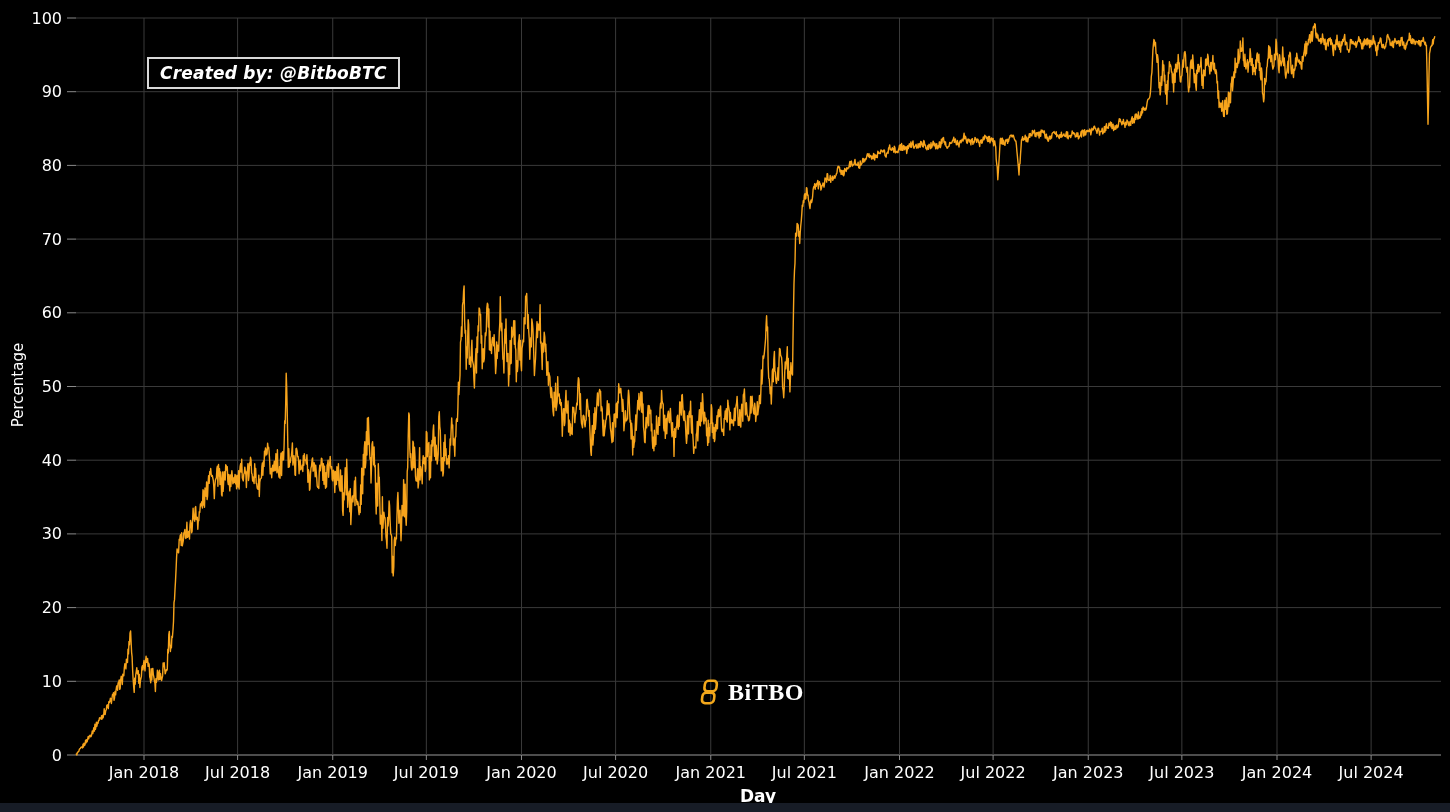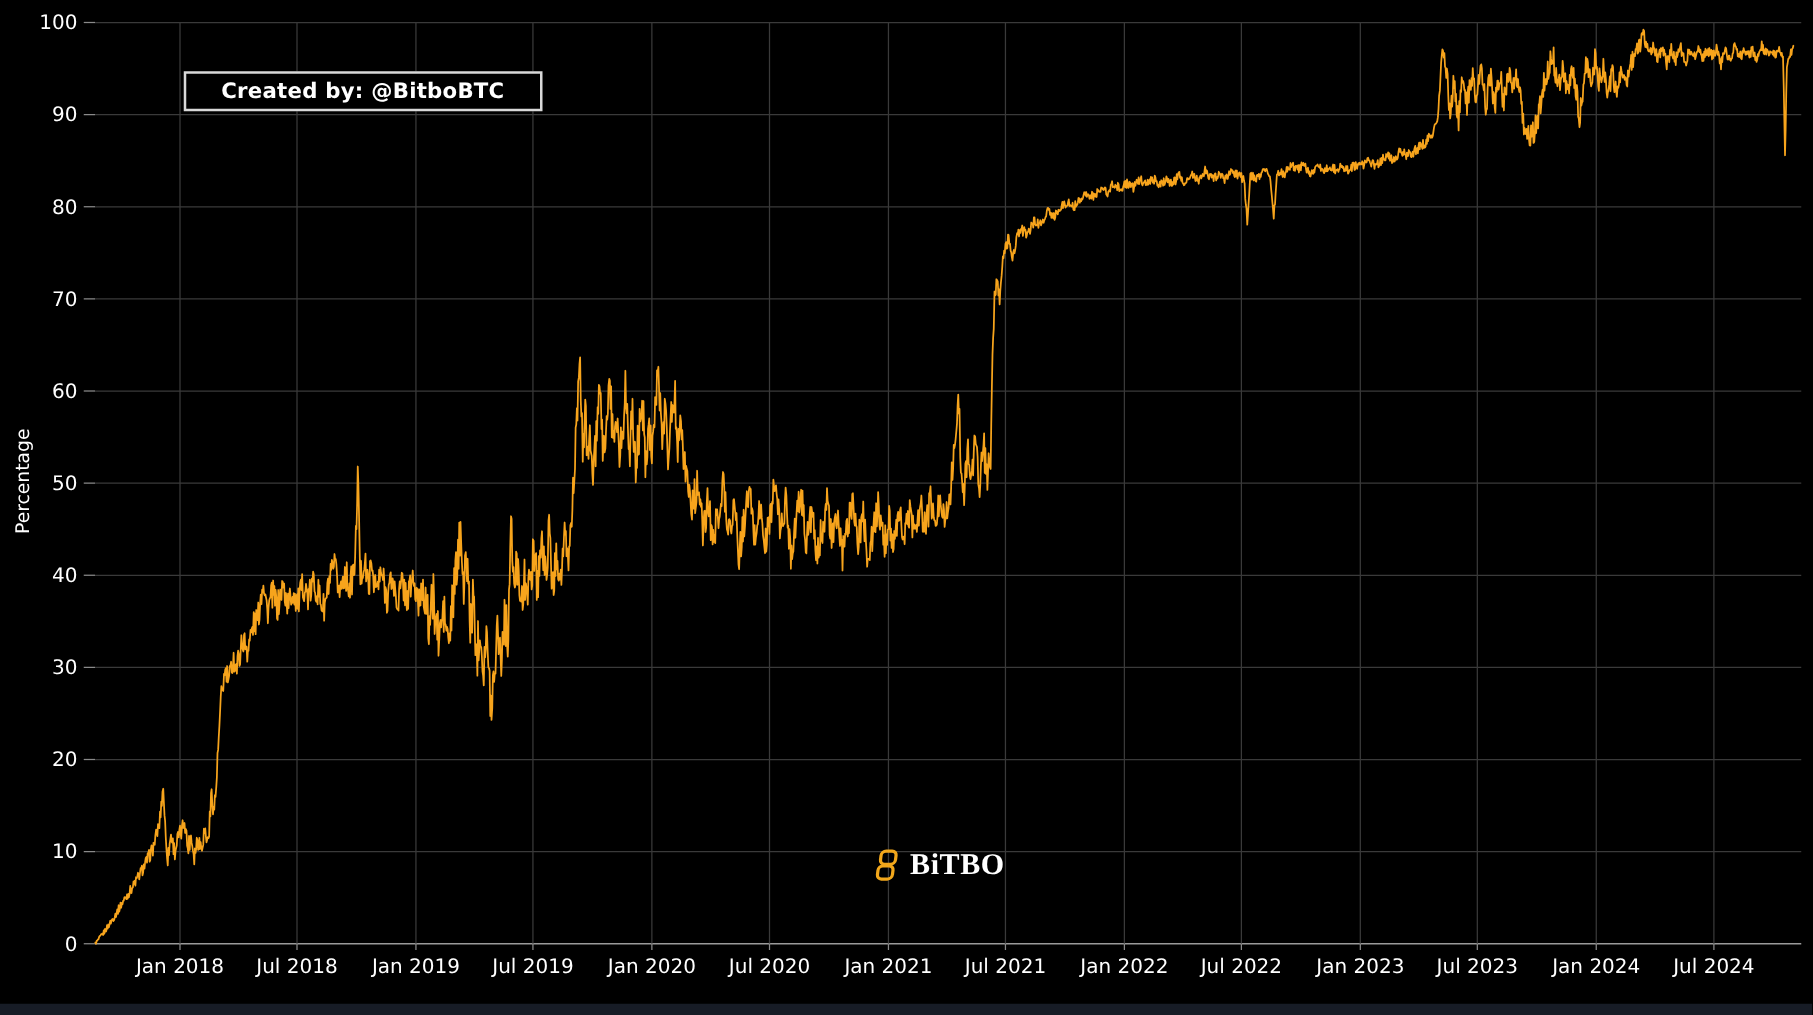--- a/index.html
+++ b/index.html
@@ -8,25 +8,26 @@
     width:1450px;height:812px;
     background:#000;
     overflow:hidden;
     font-family:"DejaVu Sans","Liberation Sans",sans-serif;
   }
   .chart-svg{position:absolute;left:0;top:0;}
   .watermark{
     position:absolute;left:147px;top:57px;
     background:#000;
     border:2px solid #d9d9d9;
-    padding:4px 28px;
+    padding:4px 11px;
     color:#fff;
     font-size:17px;font-weight:700;
     letter-spacing:0.2px;
     white-space:nowrap;
+    font-style:italic;
   }
   .y-title{
     position:absolute;left:-42px;top:376px;
     width:120px;text-align:center;
     color:#fff;font-size:15px;
     transform:rotate(-90deg);
     transform-origin:center center;
   }
   .x-title{
     position:absolute;left:608px;top:786px;
@@ -127,20 +128,21 @@
       <line x1="1371.115015974441" y1="755" x2="1371.115015974441" y2="760" stroke="#8a8a8a" stroke-width="1"></line>
       <text x="1371.115015974441" y="778" fill="#ffffff" font-size="16" text-anchor="middle" font-family="&quot;DejaVu Sans&quot;,&quot;Liberation Sans&quot;,sans-serif">Jul 2024</text>
       <path d="M76.3 754.1L76.8 755.0L77.3 752.7L77.8 752.5L78.3 751.4L78.8 751.4L79.4 749.2L79.9 748.7L80.4 748.4L80.9 747.2L81.4 747.2L81.9 746.9L82.5 748.0L83.0 744.3L83.5 747.0L84.0 743.1L84.5 745.3L85.0 745.0L85.6 740.2L86.1 742.9L86.6 739.6L87.1 741.8L87.6 739.6L88.2 736.5L88.7 738.9L89.2 736.5L89.7 735.5L90.2 735.2L90.7 736.9L91.3 736.0L91.8 733.8L92.3 730.9L92.8 733.6L93.3 730.8L93.8 727.6L94.4 731.1L94.9 724.2L95.4 729.3L95.9 726.8L96.4 722.1L96.9 726.2L97.5 722.4L98.0 723.4L98.5 720.7L99.0 720.5L99.5 717.9L100.0 717.7L100.6 718.3L101.1 719.3L101.6 715.6L102.1 719.0L102.6 715.1L103.1 717.8L103.7 714.7L104.2 708.7L104.7 714.1L105.2 714.4L105.7 710.6L106.3 709.9L106.8 705.2L107.3 707.2L107.8 704.6L108.3 708.6L108.8 701.8L109.4 702.5L109.9 701.0L110.4 698.2L110.9 699.5L111.4 703.5L111.9 699.0L112.5 694.5L113.0 695.1L113.5 692.6L114.0 700.3L114.5 698.1L115.0 691.5L115.6 694.9L116.1 689.6L116.6 686.3L117.1 685.5L117.6 690.2L118.1 682.9L118.7 682.1L119.2 679.9L119.7 689.4L120.2 688.2L120.7 679.4L121.2 676.3L121.8 678.0L122.3 684.5L122.8 674.2L123.3 675.2L123.8 675.8L124.3 668.2L124.9 663.7L125.4 665.7L125.9 668.9L126.4 659.3L126.9 660.8L127.5 662.5L128.0 649.3L128.5 653.9L129.0 641.4L129.5 644.7L130.0 633.3L130.6 631.0L131.1 642.0L131.6 652.3L132.1 656.8L132.6 669.5L133.1 678.6L133.7 687.0L134.2 692.4L134.7 678.3L135.2 684.2L135.7 675.2L136.2 672.0L136.8 667.7L137.3 673.4L137.8 674.1L138.3 670.7L138.8 683.3L139.3 674.4L139.9 687.5L140.4 680.9L140.9 678.5L141.4 676.4L141.9 667.2L142.4 665.6L143.0 669.9L143.5 663.8L144.0 660.5L144.5 667.3L145.0 670.9L145.6 660.5L146.1 656.2L146.6 662.4L147.1 660.1L147.6 658.4L148.1 666.4L148.7 663.3L149.2 664.7L149.7 676.7L150.2 678.6L150.7 682.7L151.2 668.7L151.8 680.0L152.3 669.5L152.8 668.4L153.3 674.3L153.8 676.8L154.3 680.3L154.9 683.2L155.4 691.5L155.9 678.8L156.4 682.4L156.9 679.2L157.4 670.2L158.0 672.2L158.5 679.9L159.0 679.5L159.5 670.3L160.0 679.2L160.5 673.7L161.1 678.6L161.6 680.6L162.1 678.1L162.6 675.9L163.1 663.0L163.7 666.5L164.2 662.7L164.7 669.2L165.2 673.9L165.7 672.1L166.2 669.8L166.8 670.5L167.3 669.1L167.8 649.2L168.3 653.1L168.8 634.6L169.3 631.4L169.9 644.9L170.4 651.5L170.9 645.3L171.4 647.7L171.9 636.1L172.4 637.5L173.0 629.7L173.5 621.8L174.0 602.4L174.5 599.9L175.0 589.6L175.5 581.1L176.1 568.6L176.6 557.0L177.1 548.9L177.6 552.1L178.1 551.9L178.6 552.8L179.2 539.2L179.7 540.2L180.2 535.6L180.7 534.5L181.2 545.4L181.7 532.8L182.3 545.9L182.8 543.2L183.3 540.7L183.8 532.9L184.3 532.7L184.9 529.4L185.4 538.0L185.9 538.4L186.4 533.0L186.9 522.2L187.4 537.4L188.0 536.8L188.5 531.8L189.0 531.2L189.5 539.0L190.0 524.8L190.5 520.5L191.1 523.5L191.6 532.7L192.1 531.3L192.6 519.2L193.1 508.2L193.6 515.8L194.2 519.8L194.7 521.2L195.2 507.8L195.7 506.6L196.2 519.5L196.7 517.1L197.3 517.4L197.8 529.3L198.3 520.8L198.8 520.8L199.3 511.6L199.8 512.5L200.4 504.0L200.9 506.0L201.4 502.9L201.9 501.6L202.4 508.0L203.0 489.7L203.5 505.1L204.0 490.9L204.5 507.3L205.0 488.0L205.5 490.0L206.1 496.2L206.6 482.0L207.1 499.6L207.6 495.8L208.1 483.1L208.6 475.7L209.2 483.4L209.7 471.8L210.2 474.0L210.7 468.5L211.2 474.6L211.7 476.2L212.3 475.5L212.8 478.0L213.3 480.3L213.8 486.9L214.3 498.6L214.8 486.3L215.4 480.2L215.9 478.6L216.4 477.9L216.9 468.4L217.4 466.1L217.9 486.2L218.5 464.4L219.0 475.9L219.5 468.8L220.0 484.5L220.5 471.9L221.1 478.3L221.6 494.7L222.1 495.9L222.6 472.0L223.1 491.4L223.6 483.3L224.2 471.6L224.7 475.7L225.2 480.0L225.7 464.8L226.2 465.5L226.7 470.1L227.3 466.8L227.8 481.2L228.3 484.5L228.8 474.4L229.3 481.7L229.8 490.9L230.4 474.9L230.9 486.5L231.4 476.1L231.9 470.8L232.4 477.1L232.9 483.8L233.5 482.3L234.0 477.5L234.5 482.2L235.0 474.5L235.5 483.7L236.0 475.1L236.6 488.7L237.1 478.1L237.6 475.5L238.1 487.0L238.6 470.7L239.1 489.1L239.7 472.1L240.2 466.1L240.7 463.7L241.2 472.1L241.7 459.3L242.3 477.8L242.8 479.5L243.3 480.9L243.8 474.3L244.3 473.1L244.8 467.1L245.4 472.0L245.9 474.8L246.4 487.5L246.9 471.1L247.4 472.3L247.9 463.7L248.5 480.5L249.0 476.1L249.5 463.0L250.0 465.3L250.5 457.3L251.0 459.6L251.6 473.1L252.1 474.2L252.6 480.5L253.1 481.4L253.6 477.0L254.1 483.5L254.7 463.8L255.2 477.3L255.7 468.4L256.2 483.2L256.7 483.8L257.2 488.2L257.8 489.1L258.3 489.2L258.8 475.1L259.3 496.5L259.8 482.2L260.4 478.9L260.9 478.5L261.4 477.9L261.9 466.3L262.4 462.9L262.9 475.2L263.5 460.9L264.0 466.4L264.5 451.1L265.0 455.9L265.5 447.9L266.0 449.9L266.6 454.9L267.1 453.4L267.6 443.2L268.1 447.7L268.6 447.2L269.1 451.5L269.7 461.5L270.2 473.9L270.7 473.8L271.2 468.5L271.7 477.8L272.2 468.5L272.8 465.1L273.3 471.1L273.8 465.2L274.3 461.3L274.8 470.7L275.3 470.6L275.9 453.6L276.4 464.0L276.9 472.8L277.4 449.8L277.9 469.4L278.5 472.6L279.0 477.1L279.5 466.8L280.0 478.2L280.5 459.8L281.0 453.1L281.6 475.6L282.1 452.7L282.6 451.7L283.1 460.1L283.6 459.5L284.1 445.5L284.7 420.7L285.2 423.4L285.7 403.2L286.2 373.2L286.7 387.5L287.2 410.6L287.8 443.6L288.3 467.4L288.8 448.6L289.3 466.9L289.8 461.5L290.3 462.4L290.9 457.6L291.4 455.9L291.9 450.4L292.4 442.9L292.9 465.1L293.4 460.8L294.0 455.8L294.5 459.9L295.0 475.0L295.5 475.3L296.0 448.8L296.5 448.3L297.1 450.8L297.6 456.7L298.1 456.4L298.6 461.4L299.1 473.8L299.7 462.6L300.2 460.0L300.7 469.8L301.2 467.5L301.7 468.8L302.2 465.3L302.8 471.5L303.3 455.8L303.8 465.3L304.3 453.8L304.8 458.4L305.3 460.3L305.9 460.6L306.4 464.0L306.9 454.8L307.4 465.1L307.9 482.3L308.4 469.7L309.0 472.2L309.5 490.2L310.0 488.8L310.5 474.5L311.0 467.8L311.5 466.3L312.1 459.5L312.6 457.9L313.1 471.2L313.6 470.2L314.1 462.7L314.6 465.9L315.2 476.8L315.7 465.1L316.2 471.6L316.7 477.3L317.2 486.0L317.8 487.4L318.3 487.6L318.8 488.5L319.3 470.8L319.8 465.1L320.3 470.8L320.9 465.0L321.4 458.2L321.9 458.7L322.4 466.3L322.9 480.4L323.4 463.7L324.0 484.2L324.5 466.3L325.0 481.0L325.5 488.2L326.0 472.8L326.5 487.1L327.1 465.2L327.6 464.3L328.1 460.3L328.6 477.3L329.1 466.6L329.6 464.2L330.2 456.4L330.7 466.7L331.2 468.9L331.7 466.6L332.2 479.6L332.7 480.9L333.3 470.2L333.8 471.1L334.3 479.7L334.8 492.5L335.3 471.4L335.8 484.7L336.4 484.3L336.9 466.7L337.4 471.4L337.9 480.2L338.4 463.7L339.0 485.4L339.5 488.2L340.0 490.8L340.5 470.0L341.0 491.2L341.5 478.0L342.1 475.8L342.6 510.6L343.1 515.4L343.6 493.0L344.1 499.9L344.6 485.4L345.2 467.8L345.7 481.1L346.2 494.9L346.7 459.2L347.2 476.8L347.7 507.2L348.3 496.4L348.8 493.6L349.3 491.2L349.8 511.7L350.3 488.8L350.8 524.6L351.4 511.6L351.9 498.6L352.4 496.0L352.9 501.9L353.4 496.3L353.9 494.8L354.5 480.9L355.0 505.5L355.5 477.3L356.0 498.8L356.5 499.7L357.1 504.6L357.6 501.4L358.1 503.1L358.6 510.0L359.1 514.6L359.6 506.7L360.2 512.5L360.7 485.0L361.2 504.4L361.7 468.2L362.2 471.6L362.7 493.8L363.3 454.5L363.8 475.1L364.3 448.4L364.8 441.7L365.3 467.8L365.8 462.1L366.4 431.8L366.9 455.0L367.4 418.1L367.9 444.5L368.4 417.5L368.9 433.2L369.5 449.2L370.0 459.3L370.5 457.6L371.0 483.1L371.5 467.2L372.0 444.5L372.6 441.7L373.1 452.0L373.6 464.9L374.1 447.0L374.6 466.8L375.2 465.3L375.7 496.8L376.2 514.1L376.7 483.2L377.2 493.6L377.7 506.1L378.3 463.7L378.8 476.5L379.3 477.3L379.8 502.2L380.3 524.1L380.8 515.2L381.4 517.6L381.9 540.5L382.4 496.8L382.9 528.3L383.4 519.9L383.9 512.3L384.5 517.5L385.0 517.7L385.5 525.2L386.0 537.0L386.5 540.4L387.0 548.3L387.6 517.5L388.1 526.0L388.6 519.0L389.1 500.9L389.6 505.7L390.1 520.3L390.7 533.9L391.2 534.4L391.7 536.6L392.2 572.8L392.7 556.4L393.2 575.9L393.8 566.6L394.3 540.1L394.8 537.1L395.3 545.5L395.8 538.8L396.4 538.9L396.9 518.7L397.4 500.5L397.9 492.5L398.4 506.5L398.9 523.3L399.5 514.2L400.0 510.1L400.5 526.0L401.0 540.8L401.5 528.3L402.0 505.5L402.6 513.8L403.1 515.7L403.6 479.8L404.1 492.5L404.6 516.8L405.1 484.1L405.7 516.2L406.2 525.3L406.7 511.5L407.2 471.7L407.7 467.3L408.2 437.4L408.8 413.0L409.3 415.2L409.8 448.5L410.3 457.4L410.8 453.7L411.3 466.8L411.9 470.0L412.4 467.7L412.9 441.3L413.4 443.0L413.9 467.8L414.5 447.2L415.0 456.8L415.5 476.2L416.0 480.7L416.5 480.3L417.0 481.3L417.6 468.8L418.1 488.0L418.6 483.3L419.1 468.1L419.6 447.6L420.1 480.0L420.7 466.6L421.2 469.9L421.7 474.8L422.2 483.8L422.7 462.3L423.2 455.7L423.8 463.3L424.3 463.9L424.8 457.5L425.3 471.5L425.8 468.3L426.3 431.4L426.9 432.7L427.4 456.8L427.9 444.2L428.4 444.0L428.9 442.5L429.4 479.9L430.0 456.7L430.5 477.8L431.0 444.9L431.5 460.7L432.0 440.4L432.6 446.1L433.1 430.7L433.6 425.0L434.1 442.9L434.6 456.2L435.1 437.1L435.7 460.0L436.2 445.1L436.7 451.9L437.2 464.0L437.7 460.0L438.2 453.9L438.8 416.5L439.3 411.8L439.8 426.6L440.3 430.5L440.8 451.2L441.3 470.9L441.9 463.0L442.4 457.7L442.9 476.0L443.4 472.6L443.9 442.5L444.4 460.8L445.0 434.7L445.5 455.4L446.0 448.6L446.5 463.4L447.0 464.5L447.5 458.9L448.1 463.6L448.6 455.7L449.1 467.9L449.6 455.8L450.1 438.9L450.6 445.1L451.2 428.9L451.7 418.0L452.2 427.7L452.7 424.9L453.2 445.0L453.8 438.7L454.3 444.9L454.8 456.3L455.3 437.3L455.8 436.7L456.3 420.2L456.9 418.4L457.4 421.4L457.9 408.0L458.4 382.2L458.9 394.6L459.4 385.7L460.0 375.2L460.5 342.1L461.0 339.6L461.5 326.6L462.0 336.4L462.5 305.1L463.1 301.9L463.6 291.0L464.1 285.9L464.6 320.5L465.1 333.1L465.6 330.4L466.2 369.3L466.7 347.3L467.2 358.0L467.7 337.1L468.2 319.7L468.7 324.9L469.3 364.2L469.8 362.3L470.3 357.3L470.8 367.1L471.3 351.9L471.9 340.2L472.4 360.4L472.9 362.6L473.4 364.8L473.9 379.2L474.4 388.0L475.0 367.4L475.5 358.8L476.0 348.8L476.5 373.0L477.0 336.9L477.5 352.5L478.1 325.8L478.6 331.1L479.1 307.9L479.6 309.1L480.1 314.9L480.6 314.3L481.2 343.2L481.7 335.7L482.2 368.7L482.7 355.9L483.2 348.6L483.7 361.9L484.3 358.9L484.8 345.0L485.3 332.9L485.8 335.8L486.3 330.8L486.8 308.4L487.4 303.1L487.9 304.7L488.4 327.1L488.9 309.0L489.4 349.8L490.0 331.2L490.5 350.4L491.0 344.6L491.5 353.5L492.0 341.2L492.5 337.5L493.1 340.0L493.6 345.8L494.1 334.8L494.6 345.8L495.1 356.7L495.6 373.6L496.2 364.4L496.7 341.9L497.2 358.5L497.7 345.3L498.2 350.8L498.7 351.1L499.3 331.7L499.8 322.8L500.3 296.6L500.8 324.2L501.3 330.7L501.8 323.1L502.4 344.9L502.9 359.2L503.4 358.4L503.9 373.0L504.4 348.2L504.9 329.1L505.5 343.1L506.0 319.0L506.5 347.4L507.0 361.5L507.5 357.7L508.0 353.4L508.6 386.0L509.1 372.3L509.6 374.4L510.1 340.5L510.6 363.8L511.2 363.3L511.7 327.1L512.2 337.2L512.7 334.8L513.2 333.2L513.7 320.6L514.3 344.3L514.8 320.8L515.3 347.2L515.8 349.9L516.3 381.8L516.8 360.8L517.4 371.5L517.9 365.6L518.4 343.1L518.9 339.5L519.4 334.7L519.9 360.0L520.5 340.4L521.0 365.0L521.5 370.7L522.0 348.5L522.5 345.3L523.0 340.0L523.6 341.8L524.1 317.7L524.6 321.2L525.1 323.9L525.6 296.3L526.1 298.1L526.7 293.4L527.2 309.2L527.7 328.4L528.2 314.4L528.7 330.7L529.3 339.4L529.8 359.3L530.3 346.5L530.8 337.7L531.3 346.9L531.8 319.0L532.4 323.1L532.9 328.8L533.4 341.9L533.9 358.5L534.4 375.5L534.9 367.2L535.5 359.0L536.0 344.2L536.5 333.1L537.0 321.6L537.5 337.5L538.0 324.0L538.6 327.7L539.1 330.1L539.6 322.1L540.1 304.7L540.6 343.0L541.1 341.8L541.7 353.3L542.2 369.6L542.7 343.1L543.2 352.3L543.7 344.3L544.2 332.3L544.8 337.1L545.3 351.5L545.8 344.1L546.3 358.1L546.8 375.2L547.4 374.0L547.9 361.6L548.4 385.3L548.9 372.7L549.4 375.3L549.9 376.9L550.5 393.2L551.0 397.6L551.5 387.8L552.0 393.1L552.5 402.3L553.0 411.2L553.6 415.7L554.1 392.3L554.6 402.1L555.1 407.0L555.6 383.3L556.1 410.5L556.7 405.7L557.2 401.7L557.7 376.6L558.2 396.0L558.7 395.1L559.2 393.9L559.8 403.7L560.3 399.4L560.8 405.5L561.3 402.7L561.8 416.2L562.3 436.3L562.9 417.5L563.4 408.8L563.9 408.6L564.4 425.6L564.9 422.3L565.4 402.7L566.0 390.5L566.5 409.9L567.0 413.1L567.5 411.4L568.0 400.9L568.6 432.1L569.1 420.0L569.6 421.6L570.1 435.5L570.6 423.9L571.1 433.6L571.7 427.7L572.2 434.5L572.7 407.3L573.2 412.1L573.7 407.5L574.2 412.8L574.8 422.6L575.3 415.2L575.8 413.2L576.3 407.7L576.8 402.9L577.3 404.9L577.9 384.6L578.4 377.6L578.9 379.3L579.4 390.3L579.9 409.4L580.4 393.7L581.0 415.9L581.5 423.4L582.0 425.1L582.5 427.7L583.0 415.9L583.5 415.3L584.1 416.6L584.6 424.2L585.1 426.8L585.6 421.0L586.1 419.9L586.7 400.0L587.2 399.3L587.7 404.8L588.2 410.2L588.7 416.2L589.2 410.4L589.8 428.0L590.3 439.7L590.8 451.7L591.3 455.4L591.8 438.0L592.3 425.5L592.9 445.1L593.4 437.7L593.9 413.7L594.4 433.2L594.9 407.8L595.4 429.2L596.0 420.8L596.5 410.6L597.0 401.0L597.5 393.0L598.0 404.4L598.5 405.8L599.1 392.6L599.6 389.5L600.1 391.4L600.6 391.2L601.1 410.9L601.6 406.5L602.2 409.0L602.7 424.4L603.2 435.7L603.7 420.1L604.2 435.7L604.7 430.1L605.3 426.5L605.8 420.3L606.3 419.3L606.8 412.6L607.3 400.8L607.9 414.9L608.4 413.4L608.9 403.6L609.4 413.9L609.9 418.6L610.4 428.2L611.0 432.4L611.5 437.6L612.0 442.6L612.5 422.8L613.0 441.4L613.5 435.4L614.1 414.2L614.6 420.9L615.1 413.7L615.6 427.1L616.1 404.4L616.6 403.1L617.2 417.8L617.7 401.5L618.2 402.9L618.7 383.7L619.2 389.1L619.7 392.9L620.3 389.8L620.8 388.3L621.3 395.2L621.8 399.3L622.3 411.4L622.8 399.5L623.4 408.5L623.9 430.7L624.4 424.2L624.9 422.1L625.4 410.7L626.0 420.7L626.5 420.8L627.0 419.2L627.5 418.9L628.0 399.3L628.5 390.1L629.1 396.4L629.6 410.7L630.1 422.1L630.6 420.5L631.1 439.0L631.6 423.3L632.2 431.1L632.7 455.0L633.2 436.4L633.7 447.3L634.2 442.8L634.7 441.2L635.3 425.3L635.8 414.9L636.3 430.2L636.8 419.1L637.3 409.7L637.8 400.5L638.4 408.9L638.9 393.4L639.4 410.0L639.9 405.2L640.4 398.4L640.9 391.8L641.5 412.0L642.0 392.5L642.5 412.8L643.0 404.0L643.5 427.0L644.1 432.1L644.6 441.8L645.1 442.7L645.6 428.1L646.1 417.5L646.6 427.9L647.2 422.9L647.7 412.5L648.2 405.5L648.7 425.8L649.2 405.6L649.7 409.4L650.3 413.6L650.8 410.2L651.3 430.9L651.8 424.0L652.3 440.2L652.8 448.2L653.4 437.1L653.9 450.8L654.4 430.3L654.9 446.1L655.4 440.2L655.9 444.4L656.5 416.0L657.0 432.6L657.5 432.1L658.0 434.4L658.5 417.4L659.0 423.3L659.6 425.4L660.1 407.8L660.6 403.2L661.1 408.0L661.6 390.5L662.1 400.6L662.7 403.3L663.2 404.6L663.7 428.0L664.2 430.9L664.7 415.2L665.3 438.4L665.8 422.7L666.3 418.7L666.8 433.7L667.3 417.8L667.8 414.3L668.4 411.2L668.9 420.5L669.4 422.6L669.9 414.3L670.4 408.4L670.9 418.4L671.5 429.2L672.0 436.8L672.5 422.6L673.0 435.3L673.5 431.8L674.0 456.4L674.6 428.8L675.1 432.3L675.6 437.3L676.1 426.9L676.6 427.6L677.1 416.9L677.7 415.1L678.2 429.2L678.7 420.1L679.2 426.6L679.7 402.0L680.2 402.0L680.8 412.2L681.3 415.1L681.8 395.2L682.3 394.6L682.8 404.8L683.4 417.4L683.9 420.5L684.4 410.9L684.9 420.3L685.4 421.6L685.9 434.9L686.5 443.4L687.0 437.5L687.5 415.7L688.0 418.2L688.5 433.9L689.0 413.9L689.6 411.3L690.1 417.1L690.6 401.2L691.1 422.2L691.6 433.0L692.1 415.7L692.7 432.5L693.2 441.2L693.7 453.4L694.2 447.1L694.7 447.1L695.2 447.0L695.8 448.1L696.3 434.4L696.8 432.8L697.3 421.4L697.8 440.9L698.3 428.4L698.9 418.4L699.4 409.8L699.9 425.3L700.4 425.7L700.9 402.6L701.5 421.1L702.0 411.0L702.5 393.7L703.0 403.4L703.5 420.0L704.0 423.8L704.6 412.3L705.1 417.7L705.6 420.8L706.1 418.1L706.6 435.7L707.1 428.3L707.7 445.4L708.2 420.2L708.7 442.6L709.2 427.6L709.7 435.9L710.2 423.6L710.8 423.3L711.3 404.7L711.8 408.7L712.3 432.4L712.8 422.9L713.3 438.3L713.9 427.4L714.4 441.6L714.9 439.3L715.4 424.8L715.9 431.1L716.4 425.0L717.0 415.8L717.5 428.7L718.0 412.3L718.5 409.5L719.0 416.7L719.5 416.3L720.1 407.9L720.6 405.9L721.1 420.1L721.6 429.6L722.1 431.6L722.7 429.4L723.2 429.2L723.7 435.4L724.2 418.5L724.7 418.5L725.2 411.0L725.8 419.4L726.3 408.8L726.8 421.0L727.3 422.1L727.8 400.1L728.3 404.9L728.9 408.5L729.4 411.7L729.9 429.9L730.4 412.5L730.9 423.0L731.4 419.4L732.0 423.0L732.5 422.0L733.0 420.0L733.5 425.6L734.0 416.2L734.5 408.1L735.1 420.6L735.6 409.5L736.1 405.3L736.6 402.8L737.1 396.4L737.6 407.2L738.2 425.3L738.7 418.5L739.2 425.5L739.7 409.8L740.2 420.4L740.8 427.1L741.3 410.4L741.8 404.1L742.3 411.0L742.8 421.3L743.3 394.8L743.9 393.7L744.4 389.0L744.9 402.3L745.4 414.9L745.9 412.7L746.4 402.7L747.0 413.8L747.5 416.3L748.0 416.3L748.5 420.7L749.0 420.6L749.5 419.3L750.1 411.6L750.6 396.4L751.1 413.0L751.6 398.4L752.1 396.3L752.6 403.9L753.2 409.9L753.7 413.3L754.2 414.2L754.7 403.3L755.2 407.9L755.7 421.5L756.3 415.3L756.8 414.7L757.3 401.6L757.8 414.7L758.3 410.1L758.9 406.2L759.4 395.6L759.9 395.4L760.4 403.6L760.9 390.3L761.4 369.9L762.0 384.0L762.5 375.0L763.0 355.9L763.5 358.5L764.0 355.9L764.5 351.3L765.1 344.6L765.6 338.7L766.1 324.3L766.6 315.7L767.1 330.7L767.6 327.0L768.2 366.0L768.7 378.3L769.2 378.7L769.7 385.2L770.2 393.8L770.7 387.0L771.3 404.1L771.8 389.7L772.3 371.0L772.8 368.9L773.3 381.8L773.8 359.6L774.4 351.5L774.9 371.2L775.4 372.0L775.9 380.7L776.4 383.3L776.9 380.1L777.5 376.5L778.0 367.7L778.5 380.3L779.0 361.6L779.5 348.4L780.1 349.2L780.6 355.3L781.1 356.4L781.6 357.7L782.1 365.6L782.6 387.3L783.2 390.6L783.7 397.7L784.2 388.1L784.7 373.0L785.2 362.0L785.7 368.9L786.3 362.3L786.8 356.1L787.3 346.7L787.8 378.3L788.3 358.5L788.8 379.1L789.4 371.4L789.9 391.9L790.4 378.5L790.9 362.6L791.4 369.2L791.9 373.4L792.5 375.1L793.0 339.0L793.5 309.6L794.0 283.2L794.5 270.3L795.0 263.1L795.6 233.2L796.1 236.4L796.6 235.8L797.1 223.4L797.6 224.1L798.2 225.2L798.7 236.3L799.2 231.4L799.7 243.5L800.2 233.0L800.7 226.3L801.3 220.5L801.8 213.6L802.3 205.1L802.8 206.5L803.3 200.6L803.8 202.5L804.4 195.0L804.9 193.7L805.4 199.0L805.9 198.3L806.4 187.7L806.9 188.0L807.5 195.2L808.0 194.9L808.5 200.5L809.0 202.0L809.5 205.9L810.0 208.5L810.6 202.0L811.1 200.0L811.6 202.6L812.1 200.3L812.6 196.7L813.1 189.7L813.7 186.6L814.2 187.4L814.7 183.7L815.2 189.2L815.7 184.1L816.3 186.3L816.8 183.1L817.3 183.1L817.8 180.4L818.3 188.8L818.8 184.7L819.4 181.7L819.9 184.3L820.4 184.0L820.9 190.1L821.4 188.5L821.9 185.6L822.5 185.5L823.0 182.9L823.5 184.4L824.0 187.1L824.5 183.9L825.0 178.0L825.6 178.6L826.1 178.7L826.6 182.1L827.1 173.8L827.6 173.8L828.1 179.6L828.7 180.4L829.2 179.8L829.7 180.2L830.2 175.5L830.7 182.3L831.2 179.0L831.8 178.2L832.3 176.2L832.8 180.3L833.3 178.8L833.8 177.5L834.3 175.6L834.9 178.2L835.4 176.3L835.9 175.5L836.4 173.7L836.9 173.1L837.5 168.4L838.0 166.5L838.5 166.3L839.0 167.9L839.5 167.1L840.0 171.9L840.6 170.2L841.1 174.3L841.6 170.5L842.1 172.0L842.6 174.7L843.1 170.4L843.7 175.9L844.2 174.1L844.7 168.4L845.2 169.1L845.7 170.4L846.2 171.4L846.8 167.8L847.3 168.0L847.8 168.8L848.3 167.8L848.8 167.8L849.3 164.7L849.9 161.5L850.4 166.6L850.9 162.3L851.4 161.1L851.9 163.6L852.4 166.1L853.0 165.1L853.5 164.7L854.0 164.4L854.5 161.6L855.0 159.5L855.6 164.9L856.1 164.0L856.6 164.6L857.1 165.2L857.6 165.3L858.1 162.2L858.7 167.5L859.2 168.2L859.7 168.1L860.2 160.9L860.7 165.4L861.2 164.5L861.8 163.8L862.3 161.8L862.8 158.4L863.3 158.7L863.8 162.2L864.3 159.3L864.9 161.0L865.4 158.7L865.9 159.6L866.4 158.2L866.9 155.7L867.4 153.8L868.0 154.1L868.5 156.6L869.0 153.6L869.5 157.5L870.0 155.8L870.5 155.4L871.1 156.3L871.6 159.0L872.1 156.2L872.6 156.2L873.1 158.9L873.6 153.4L874.2 154.3L874.7 160.0L875.2 154.9L875.7 155.3L876.2 157.3L876.8 155.2L877.3 157.6L877.8 151.2L878.3 153.4L878.8 152.2L879.3 153.3L879.9 153.5L880.4 153.5L880.9 150.0L881.4 150.1L881.9 150.7L882.4 151.7L883.0 152.1L883.5 150.5L884.0 149.9L884.5 150.5L885.0 155.6L885.5 156.2L886.1 157.2L886.6 153.5L887.1 152.8L887.6 152.1L888.1 153.3L888.6 148.0L889.2 147.0L889.7 145.0L890.2 149.8L890.7 149.1L891.2 149.6L891.7 150.2L892.3 147.8L892.8 149.5L893.3 148.8L893.8 152.2L894.3 146.2L894.9 147.5L895.4 152.9L895.9 152.5L896.4 151.7L896.9 151.3L897.4 152.5L898.0 152.6L898.5 149.7L899.0 148.1L899.5 145.1L900.0 149.8L900.5 144.8L901.1 150.4L901.6 143.5L902.1 146.3L902.6 150.4L903.1 149.9L903.6 145.4L904.2 146.4L904.7 149.7L905.2 146.9L905.7 148.5L906.2 146.6L906.7 153.5L907.3 149.7L907.8 145.6L908.3 148.6L908.8 146.1L909.3 143.8L909.8 144.5L910.4 147.1L910.9 141.9L911.4 147.2L911.9 144.7L912.4 143.6L913.0 141.0L913.5 147.2L914.0 148.3L914.5 146.8L915.0 146.1L915.5 145.3L916.1 144.3L916.6 148.1L917.1 146.3L917.6 147.9L918.1 143.8L918.6 147.7L919.2 145.0L919.7 143.5L920.2 147.2L920.7 141.5L921.2 144.6L921.7 141.9L922.3 146.2L922.8 144.3L923.3 147.0L923.8 140.5L924.3 141.8L924.8 145.1L925.4 144.9L925.9 148.6L926.4 147.8L926.9 149.8L927.4 147.3L927.9 145.4L928.5 149.3L929.0 144.2L929.5 144.9L930.0 145.9L930.5 148.6L931.0 142.6L931.6 147.9L932.1 146.3L932.6 144.9L933.1 141.1L933.6 142.5L934.2 145.9L934.7 143.1L935.2 144.3L935.7 148.8L936.2 145.3L936.7 143.7L937.3 148.7L937.8 148.6L938.3 145.6L938.8 147.5L939.3 142.0L939.8 141.9L940.4 147.6L940.9 145.3L941.4 139.3L941.9 143.5L942.4 139.5L942.9 138.0L943.5 137.5L944.0 142.3L944.5 141.3L945.0 144.7L945.5 141.9L946.0 146.2L946.6 146.9L947.1 148.2L947.6 148.0L948.1 146.5L948.6 146.5L949.1 146.1L949.7 142.5L950.2 142.5L950.7 143.5L951.2 142.9L951.7 143.0L952.3 141.2L952.8 140.1L953.3 139.4L953.8 137.2L954.3 142.4L954.8 141.4L955.4 139.0L955.9 142.3L956.4 144.8L956.9 143.3L957.4 140.5L957.9 144.7L958.5 143.6L959.0 147.0L959.5 142.1L960.0 141.4L960.5 140.4L961.0 142.8L961.6 141.1L962.1 139.2L962.6 140.3L963.1 141.0L963.6 136.7L964.1 133.2L964.7 138.9L965.2 136.2L965.7 136.9L966.2 139.7L966.7 142.7L967.2 143.5L967.8 139.3L968.3 139.2L968.8 139.1L969.3 142.1L969.8 140.0L970.4 140.6L970.9 144.9L971.4 140.1L971.9 139.0L972.4 138.7L972.9 144.4L973.5 141.8L974.0 142.8L974.5 141.0L975.0 137.4L975.5 138.5L976.0 138.9L976.6 142.3L977.1 139.9L977.6 139.0L978.1 139.6L978.6 142.6L979.1 142.7L979.7 146.5L980.2 140.7L980.7 142.2L981.2 139.6L981.7 143.2L982.2 143.0L982.8 139.6L983.3 137.0L983.8 139.9L984.3 138.9L984.8 135.2L985.3 136.5L985.9 136.2L986.4 138.4L986.9 137.4L987.4 140.6L987.9 141.6L988.4 136.4L989.0 141.2L989.5 136.4L990.0 142.9L990.5 140.2L991.0 138.7L991.6 137.9L992.1 140.7L992.6 141.6L993.1 138.4L993.6 145.8L994.1 142.5L994.7 140.8L995.2 144.6L995.7 146.8L996.2 159.1L996.7 163.8L997.2 166.9L997.8 179.7L998.3 172.1L998.8 164.0L999.3 156.5L999.8 147.3L1000.3 138.9L1000.9 138.2L1001.4 143.7L1001.9 139.8L1002.4 138.2L1002.9 144.4L1003.4 140.2L1004.0 143.4L1004.5 144.9L1005.0 145.3L1005.5 140.2L1006.0 139.9L1006.5 140.9L1007.1 139.1L1007.6 143.4L1008.1 139.7L1008.6 141.5L1009.1 138.2L1009.7 137.5L1010.2 135.4L1010.7 135.6L1011.2 135.1L1011.7 136.4L1012.2 137.0L1012.8 135.2L1013.3 135.1L1013.8 136.9L1014.3 138.9L1014.8 139.8L1015.3 141.0L1015.9 141.0L1016.4 145.1L1016.9 151.2L1017.4 156.1L1017.9 161.8L1018.4 167.1L1019.0 175.0L1019.5 164.4L1020.0 163.6L1020.5 154.6L1021.0 147.6L1021.5 139.8L1022.1 139.0L1022.6 136.6L1023.1 140.3L1023.6 140.0L1024.1 138.4L1024.6 139.4L1025.2 135.3L1025.7 139.7L1026.2 141.6L1026.7 137.0L1027.2 140.9L1027.8 141.9L1028.3 138.4L1028.8 137.4L1029.3 133.6L1029.8 137.4L1030.3 133.5L1030.9 135.6L1031.4 135.1L1031.9 135.9L1032.4 130.4L1032.9 133.7L1033.4 132.0L1034.0 131.2L1034.5 130.2L1035.0 136.3L1035.5 133.5L1036.0 136.7L1036.5 132.7L1037.1 133.4L1037.6 132.6L1038.1 135.6L1038.6 132.1L1039.1 138.0L1039.6 132.5L1040.2 131.8L1040.7 136.3L1041.2 129.9L1041.7 132.0L1042.2 132.1L1042.7 130.3L1043.3 132.7L1043.8 132.6L1044.3 130.9L1044.8 135.3L1045.3 138.1L1045.8 135.2L1046.4 134.2L1046.9 139.0L1047.4 137.1L1047.9 141.0L1048.4 141.2L1049.0 138.5L1049.5 136.1L1050.0 138.6L1050.5 139.1L1051.0 136.0L1051.5 138.1L1052.1 133.7L1052.6 132.9L1053.1 132.5L1053.6 132.2L1054.1 131.6L1054.6 133.2L1055.2 133.6L1055.7 134.2L1056.2 131.6L1056.7 136.8L1057.2 134.9L1057.7 135.0L1058.3 135.9L1058.8 137.5L1059.3 138.5L1059.8 134.6L1060.3 134.7L1060.8 137.2L1061.4 132.2L1061.9 137.0L1062.4 136.2L1062.9 135.1L1063.4 134.9L1063.9 133.9L1064.5 136.0L1065.0 135.8L1065.5 136.5L1066.0 133.6L1066.5 131.6L1067.1 137.7L1067.6 131.9L1068.1 138.8L1068.6 136.8L1069.1 135.9L1069.6 136.1L1070.2 135.3L1070.7 137.5L1071.2 135.8L1071.7 135.2L1072.2 130.9L1072.7 132.4L1073.3 133.6L1073.8 132.8L1074.3 134.4L1074.8 133.6L1075.3 137.0L1075.8 135.6L1076.4 136.6L1076.9 132.8L1077.4 136.4L1077.9 132.9L1078.4 138.9L1078.9 138.2L1079.5 136.3L1080.0 135.8L1080.5 135.9L1081.0 131.8L1081.5 137.0L1082.0 130.3L1082.6 130.1L1083.1 130.3L1083.6 136.0L1084.1 135.6L1084.6 129.7L1085.2 133.6L1085.7 135.0L1086.2 131.7L1086.7 130.6L1087.2 131.7L1087.7 130.2L1088.3 131.5L1088.8 130.5L1089.3 131.5L1089.8 129.0L1090.3 130.2L1090.8 134.9L1091.4 131.9L1091.9 128.3L1092.4 129.3L1092.9 130.0L1093.4 129.6L1093.9 126.6L1094.5 126.2L1095.0 128.2L1095.5 128.2L1096.0 130.0L1096.5 131.2L1097.0 133.3L1097.6 129.9L1098.1 128.1L1098.6 128.4L1099.1 131.5L1099.6 135.1L1100.1 131.2L1100.7 131.7L1101.2 131.5L1101.7 130.5L1102.2 128.1L1102.7 133.9L1103.2 132.9L1103.8 131.5L1104.3 126.8L1104.8 132.2L1105.3 126.3L1105.8 130.5L1106.4 123.7L1106.9 127.7L1107.4 127.2L1107.9 128.3L1108.4 128.3L1108.9 123.2L1109.5 125.4L1110.0 124.8L1110.5 121.9L1111.0 126.9L1111.5 122.6L1112.0 128.6L1112.6 127.4L1113.1 124.2L1113.6 130.5L1114.1 127.9L1114.6 129.4L1115.1 125.6L1115.7 129.2L1116.2 127.7L1116.7 125.0L1117.2 127.7L1117.7 127.5L1118.2 126.4L1118.8 121.6L1119.3 118.7L1119.8 121.4L1120.3 119.1L1120.8 121.9L1121.3 122.5L1121.9 124.7L1122.4 121.6L1122.9 123.9L1123.4 119.5L1123.9 123.3L1124.5 123.7L1125.0 127.4L1125.5 122.1L1126.0 124.8L1126.5 124.8L1127.0 120.0L1127.6 121.3L1128.1 121.7L1128.6 125.3L1129.1 125.7L1129.6 123.2L1130.1 121.4L1130.7 125.4L1131.2 120.8L1131.7 118.4L1132.2 116.7L1132.7 123.4L1133.2 120.1L1133.8 118.4L1134.3 122.7L1134.8 116.8L1135.3 114.1L1135.8 119.5L1136.3 114.0L1136.9 115.4L1137.4 117.2L1137.9 119.1L1138.4 111.9L1138.9 118.4L1139.4 116.3L1140.0 118.0L1140.5 117.0L1141.0 111.7L1141.5 115.1L1142.0 108.4L1142.5 112.9L1143.1 107.0L1143.6 107.9L1144.1 109.3L1144.6 110.2L1145.1 108.3L1145.7 110.1L1146.2 108.8L1146.7 105.6L1147.2 102.1L1147.7 99.9L1148.2 99.2L1148.8 98.9L1149.3 98.0L1149.8 97.0L1150.3 93.7L1150.8 87.3L1151.3 76.6L1151.9 72.5L1152.4 61.0L1152.9 50.1L1153.4 44.6L1153.9 39.5L1154.4 40.5L1155.0 46.1L1155.5 42.5L1156.0 53.2L1156.5 54.5L1157.0 62.3L1157.5 54.8L1158.1 59.3L1158.6 75.9L1159.1 87.9L1159.6 82.7L1160.1 94.8L1160.6 91.1L1161.2 76.5L1161.7 85.4L1162.2 77.5L1162.7 60.6L1163.2 70.4L1163.8 64.9L1164.3 81.0L1164.8 75.1L1165.3 91.8L1165.8 94.1L1166.3 84.8L1166.9 104.3L1167.4 80.9L1167.9 89.9L1168.4 72.2L1168.9 73.5L1169.4 61.8L1170.0 66.2L1170.5 64.8L1171.0 67.0L1171.5 72.1L1172.0 72.0L1172.5 82.7L1173.1 73.9L1173.6 91.9L1174.1 75.3L1174.6 69.3L1175.1 82.2L1175.6 64.1L1176.2 67.6L1176.7 71.9L1177.2 62.6L1177.7 68.8L1178.2 54.5L1178.7 63.0L1179.3 62.7L1179.8 75.2L1180.3 81.5L1180.8 82.0L1181.3 76.6L1181.9 75.5L1182.4 67.8L1182.9 60.0L1183.4 67.1L1183.9 58.7L1184.4 52.6L1185.0 51.5L1185.5 54.8L1186.0 67.7L1186.5 68.2L1187.0 72.2L1187.5 67.2L1188.1 85.6L1188.6 91.8L1189.1 87.8L1189.6 87.2L1190.1 70.5L1190.6 62.4L1191.2 59.9L1191.7 68.3L1192.2 68.5L1192.7 54.9L1193.2 61.6L1193.7 70.2L1194.3 82.8L1194.8 73.6L1195.3 75.3L1195.8 86.4L1196.3 90.3L1196.8 70.1L1197.4 73.4L1197.9 64.4L1198.4 64.4L1198.9 71.8L1199.4 68.3L1199.9 66.5L1200.5 65.8L1201.0 57.5L1201.5 71.7L1202.0 85.4L1202.5 75.2L1203.1 88.4L1203.6 69.9L1204.1 75.6L1204.6 70.7L1205.1 75.8L1205.6 59.4L1206.2 59.0L1206.7 65.5L1207.2 64.1L1207.7 54.3L1208.2 56.8L1208.7 66.1L1209.3 66.5L1209.8 73.9L1210.3 67.5L1210.8 62.4L1211.3 71.0L1211.8 62.4L1212.4 63.6L1212.9 55.5L1213.4 68.7L1213.9 69.7L1214.4 63.2L1214.9 70.8L1215.5 73.6L1216.0 69.8L1216.5 72.5L1217.0 83.0L1217.5 81.5L1218.0 98.3L1218.6 90.9L1219.1 107.5L1219.6 102.3L1220.1 104.4L1220.6 107.2L1221.2 103.1L1221.7 111.2L1222.2 105.2L1222.7 100.7L1223.2 111.6L1223.7 116.4L1224.3 116.5L1224.8 100.3L1225.3 109.4L1225.8 108.7L1226.3 97.8L1226.8 114.3L1227.4 113.5L1227.9 105.9L1228.4 92.3L1228.9 106.6L1229.4 98.6L1229.9 92.7L1230.5 102.8L1231.0 83.7L1231.5 82.6L1232.0 76.9L1232.5 90.7L1233.0 84.5L1233.6 75.0L1234.1 71.7L1234.6 77.6L1235.1 58.3L1235.6 72.6L1236.1 64.5L1236.7 63.2L1237.2 67.5L1237.7 65.1L1238.2 49.2L1238.7 63.1L1239.3 59.3L1239.8 58.1L1240.3 41.0L1240.8 46.9L1241.3 51.3L1241.8 48.5L1242.4 50.7L1242.9 37.9L1243.4 60.6L1243.9 60.7L1244.4 66.2L1244.9 54.3L1245.5 66.1L1246.0 69.0L1246.5 65.0L1247.0 62.6L1247.5 59.7L1248.0 72.1L1248.6 63.9L1249.1 61.9L1249.6 61.5L1250.1 48.7L1250.6 54.0L1251.1 65.3L1251.7 59.8L1252.2 58.6L1252.7 74.6L1253.2 64.8L1253.7 71.5L1254.2 67.6L1254.8 69.0L1255.3 74.8L1255.8 59.9L1256.3 68.3L1256.8 55.2L1257.3 53.0L1257.9 60.1L1258.4 62.3L1258.9 54.3L1259.4 70.4L1259.9 62.9L1260.5 77.1L1261.0 79.8L1261.5 68.0L1262.0 73.3L1262.5 93.3L1263.0 94.8L1263.6 101.8L1264.1 98.1L1264.6 78.4L1265.1 84.5L1265.6 82.1L1266.1 81.3L1266.7 67.7L1267.2 66.5L1267.7 59.1L1268.2 58.8L1268.7 45.7L1269.2 58.0L1269.8 47.0L1270.3 49.8L1270.8 61.7L1271.3 56.9L1271.8 55.4L1272.3 64.9L1272.9 69.1L1273.4 67.3L1273.9 66.0L1274.4 54.2L1274.9 59.8L1275.4 59.6L1276.0 39.3L1276.5 42.7L1277.0 54.9L1277.5 53.4L1278.0 59.4L1278.6 69.1L1279.1 72.7L1279.6 54.7L1280.1 59.9L1280.6 62.5L1281.1 65.8L1281.7 62.8L1282.2 60.5L1282.7 47.0L1283.2 57.8L1283.7 65.6L1284.2 57.9L1284.8 64.9L1285.3 74.4L1285.8 78.1L1286.3 74.0L1286.8 71.8L1287.3 67.9L1287.9 61.2L1288.4 73.0L1288.9 55.3L1289.4 56.6L1289.9 52.1L1290.4 53.6L1291.0 68.8L1291.5 73.7L1292.0 73.0L1292.5 65.2L1293.0 73.2L1293.5 77.5L1294.1 69.2L1294.6 70.3L1295.1 68.0L1295.6 57.9L1296.1 65.9L1296.7 53.3L1297.2 56.7L1297.7 59.4L1298.2 62.1L1298.7 61.6L1299.2 60.0L1299.8 63.8L1300.3 61.7L1300.8 62.6L1301.3 68.1L1301.8 69.2L1302.3 56.4L1302.9 61.3L1303.4 56.8L1303.9 53.0L1304.4 50.7L1304.9 44.0L1305.4 55.9L1306.0 41.4L1306.5 53.7L1307.0 45.5L1307.5 43.1L1308.0 44.9L1308.5 39.3L1309.1 39.1L1309.6 34.7L1310.1 42.9L1310.6 41.8L1311.1 32.1L1311.6 31.6L1312.2 41.3L1312.7 36.6L1313.2 27.1L1313.7 26.3L1314.2 27.7L1314.7 23.7L1315.3 24.7L1315.8 35.1L1316.3 37.6L1316.8 33.3L1317.3 38.1L1317.9 35.0L1318.4 40.2L1318.9 41.1L1319.4 40.1L1319.9 41.2L1320.4 38.4L1321.0 43.6L1321.5 38.8L1322.0 42.1L1322.5 34.0L1323.0 38.8L1323.5 38.5L1324.1 44.5L1324.6 42.3L1325.1 39.3L1325.6 49.3L1326.1 49.7L1326.6 43.3L1327.2 42.8L1327.7 39.7L1328.2 46.0L1328.7 38.6L1329.2 40.9L1329.7 38.5L1330.3 37.9L1330.8 44.6L1331.3 39.7L1331.8 43.7L1332.3 43.0L1332.8 49.9L1333.4 55.5L1333.9 44.9L1334.4 46.0L1334.9 44.9L1335.4 49.8L1336.0 39.9L1336.5 44.2L1337.0 35.1L1337.5 43.8L1338.0 45.0L1338.5 46.8L1339.1 41.4L1339.6 49.4L1340.1 45.4L1340.6 52.1L1341.1 41.8L1341.6 45.7L1342.2 43.7L1342.7 39.4L1343.2 41.5L1343.7 39.4L1344.2 36.8L1344.7 34.5L1345.3 44.9L1345.8 41.8L1346.3 43.9L1346.8 42.7L1347.3 49.6L1347.8 49.3L1348.4 50.1L1348.9 52.4L1349.4 50.2L1349.9 48.8L1350.4 39.5L1350.9 42.5L1351.5 39.8L1352.0 43.8L1352.5 43.2L1353.0 41.4L1353.5 42.9L1354.1 44.4L1354.6 43.3L1355.1 45.1L1355.6 41.8L1356.1 47.4L1356.6 45.5L1357.2 42.8L1357.7 41.1L1358.2 41.2L1358.7 36.8L1359.2 38.7L1359.7 41.8L1360.3 39.7L1360.8 43.7L1361.3 44.5L1361.8 48.9L1362.3 43.3L1362.8 48.7L1363.4 41.3L1363.9 45.8L1364.4 39.0L1364.9 44.4L1365.4 40.2L1365.9 43.9L1366.5 39.2L1367.0 45.0L1367.5 38.4L1368.0 43.9L1368.5 41.3L1369.0 39.9L1369.6 47.6L1370.1 40.7L1370.6 46.5L1371.1 40.3L1371.6 43.7L1372.1 44.6L1372.7 42.0L1373.2 35.7L1373.7 38.8L1374.2 43.9L1374.7 41.3L1375.3 44.3L1375.8 50.8L1376.3 47.4L1376.8 55.5L1377.3 45.7L1377.8 49.7L1378.4 42.5L1378.9 43.0L1379.4 43.1L1379.9 40.4L1380.4 37.9L1380.9 38.7L1381.5 44.1L1382.0 47.4L1382.5 47.7L1383.0 44.5L1383.5 44.5L1384.0 47.8L1384.6 48.7L1385.1 46.8L1385.6 46.8L1386.1 42.9L1386.6 42.2L1387.1 35.7L1387.7 34.5L1388.2 36.7L1388.7 37.3L1389.2 39.6L1389.7 39.2L1390.2 45.1L1390.8 43.2L1391.3 45.7L1391.8 43.1L1392.3 41.2L1392.8 46.8L1393.4 47.4L1393.9 40.9L1394.4 42.4L1394.9 38.5L1395.4 41.0L1395.9 41.2L1396.5 43.8L1397.0 41.2L1397.5 43.4L1398.0 41.3L1398.5 40.8L1399.0 43.5L1399.6 46.0L1400.1 40.8L1400.6 45.5L1401.1 37.7L1401.6 38.2L1402.1 37.3L1402.7 45.1L1403.2 42.7L1403.7 42.0L1404.2 48.1L1404.7 45.4L1405.2 49.5L1405.8 47.8L1406.3 43.3L1406.8 44.8L1407.3 41.8L1407.8 40.9L1408.3 39.8L1408.9 40.1L1409.4 33.1L1409.9 40.3L1410.4 35.8L1410.9 42.4L1411.5 43.4L1412.0 40.0L1412.5 38.8L1413.0 43.7L1413.5 39.4L1414.0 40.2L1414.6 41.5L1415.1 44.5L1415.6 43.6L1416.1 41.0L1416.6 41.9L1417.1 41.7L1417.7 41.8L1418.2 43.7L1418.7 40.4L1419.2 44.8L1419.7 40.8L1420.2 46.1L1420.8 45.8L1421.3 40.8L1421.8 40.5L1422.3 41.3L1422.8 40.8L1423.3 37.5L1423.9 41.8L1424.4 42.3L1424.9 44.5L1425.4 42.3L1425.9 45.7L1426.4 45.2L1427.0 70.1L1427.5 97.2L1428.0 124.2L1428.5 104.0L1429.0 74.1L1429.5 53.7L1430.1 50.6L1430.6 47.0L1431.1 46.9L1431.6 45.1L1432.1 45.5L1432.7 39.6L1433.2 44.0L1433.7 39.1L1434.2 38.6L1434.7 36.6" fill="none" stroke="#f7a41c" stroke-width="1.4" stroke-linejoin="round" stroke-linecap="round"></path>
     </svg>
 
   <div class="watermark">
     <span>Created by: @BitboBTC</span>
   </div>
 
   <div class="y-title">Percentage</div>
+  <div class="x-title">Day</div>
 
   <div class="logo">
     <span style="display:inline-flex;">
       <svg width="21" height="27" viewBox="0 0 21 27">
         <g transform="skewX(-7) translate(4,0)" fill="none" stroke="#f2a71b" stroke-width="2.6" stroke-linejoin="round">
           <rect x="3.5" y="1.8" width="12" height="10.6" rx="3.6"></rect>
           <rect x="2.5" y="13.6" width="12" height="10.6" rx="3.6"></rect>
         </g>
       </svg>
     </span>

